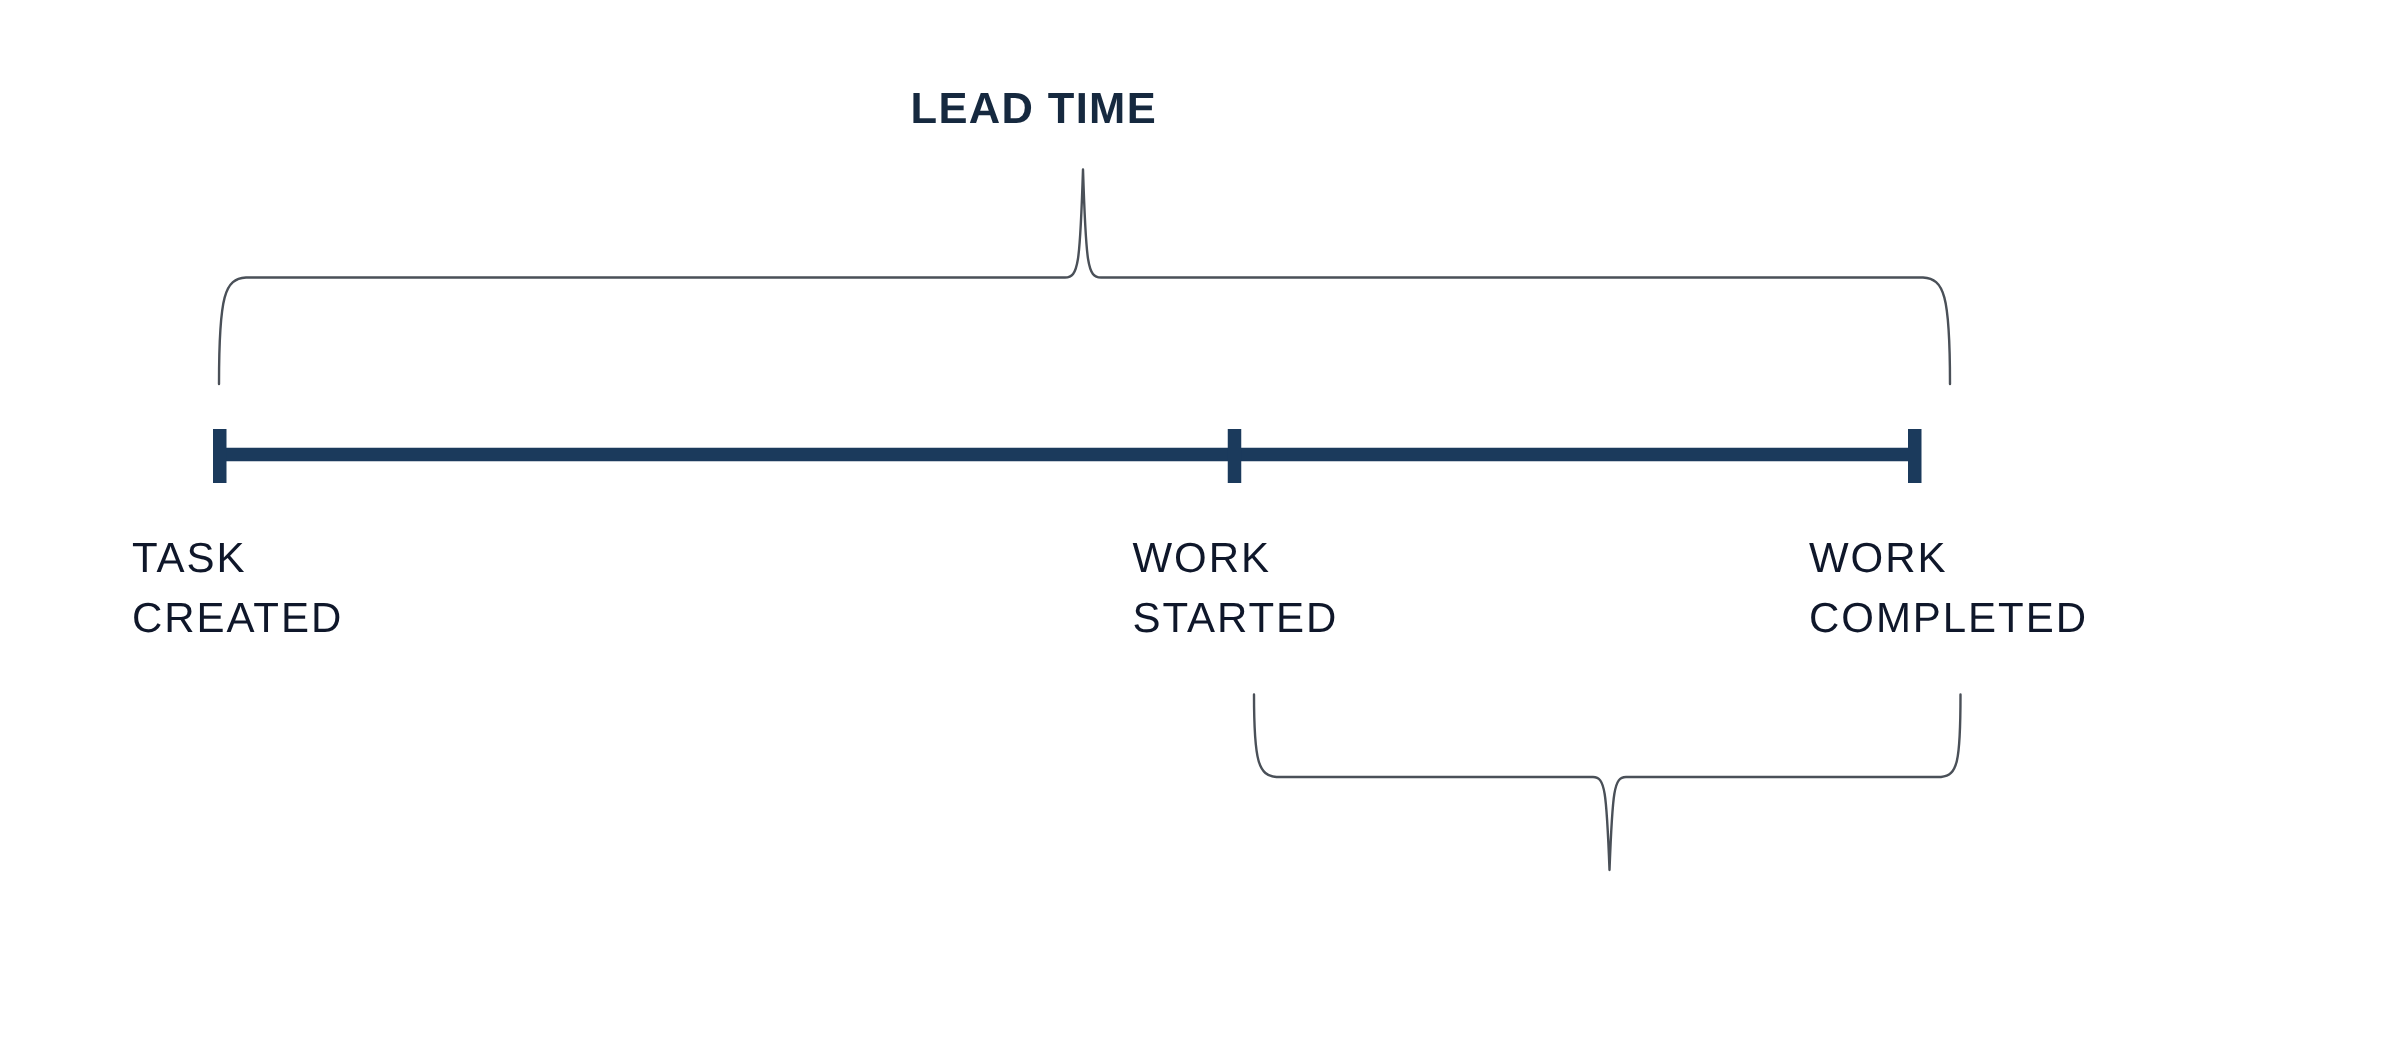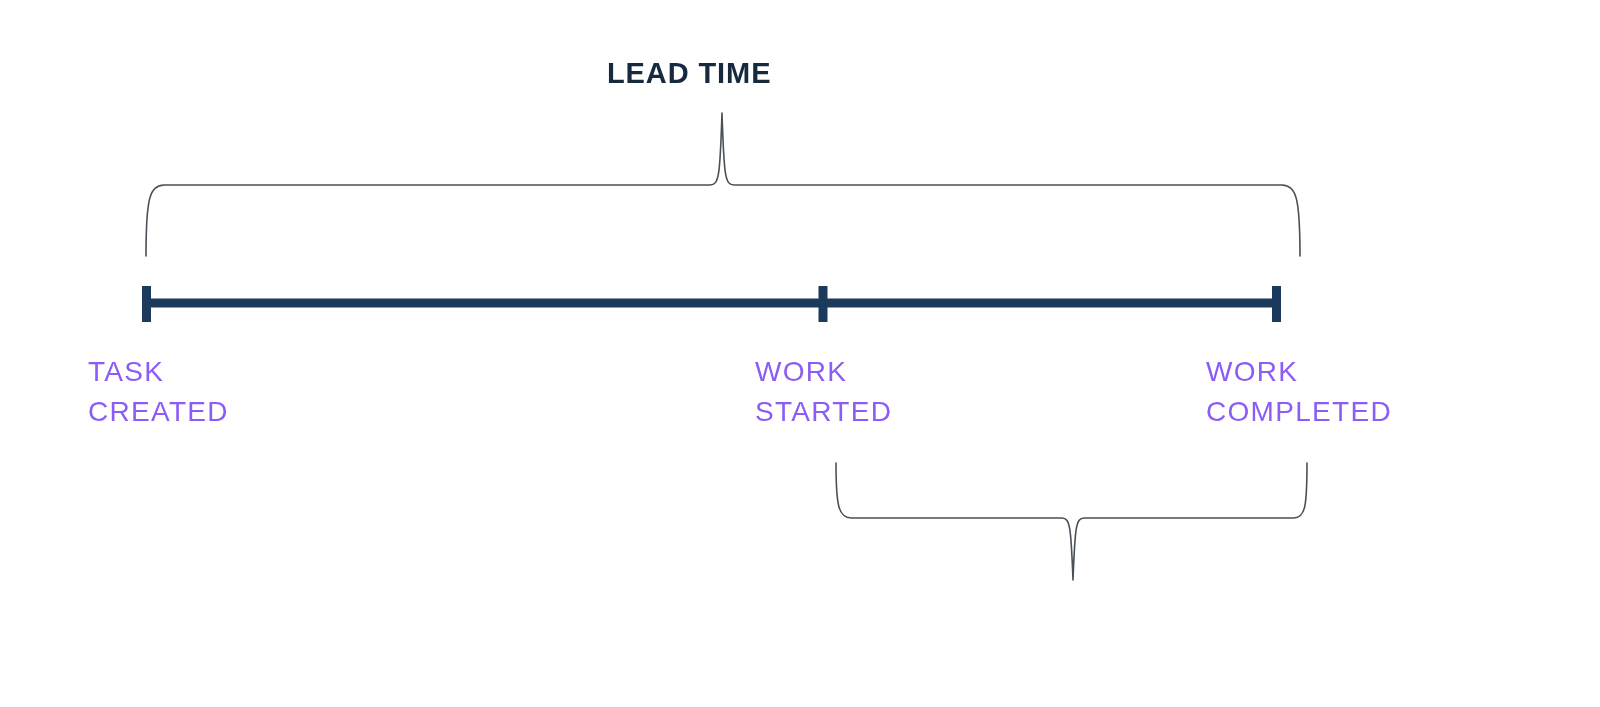--- a/index.html
+++ b/index.html
@@ -52,21 +52,21 @@
     color: #16293f;
     white-space: nowrap;
   }
   .endpoint-label {
     position: absolute;
     font-family: "Liberation Sans", sans-serif;
     font-weight: 400;
     font-size: 28px;
     line-height: 40px;
     letter-spacing: 1.3px;
-    color: #8b5cf6;
+    color: #0f172a;
     white-space: pre-line;
   }
   #lead-time-heading {
     left: 607px;
     top: 57px;
   }
   #cycle-time-heading {
     left: 939px;
     top: 604px;
   }

